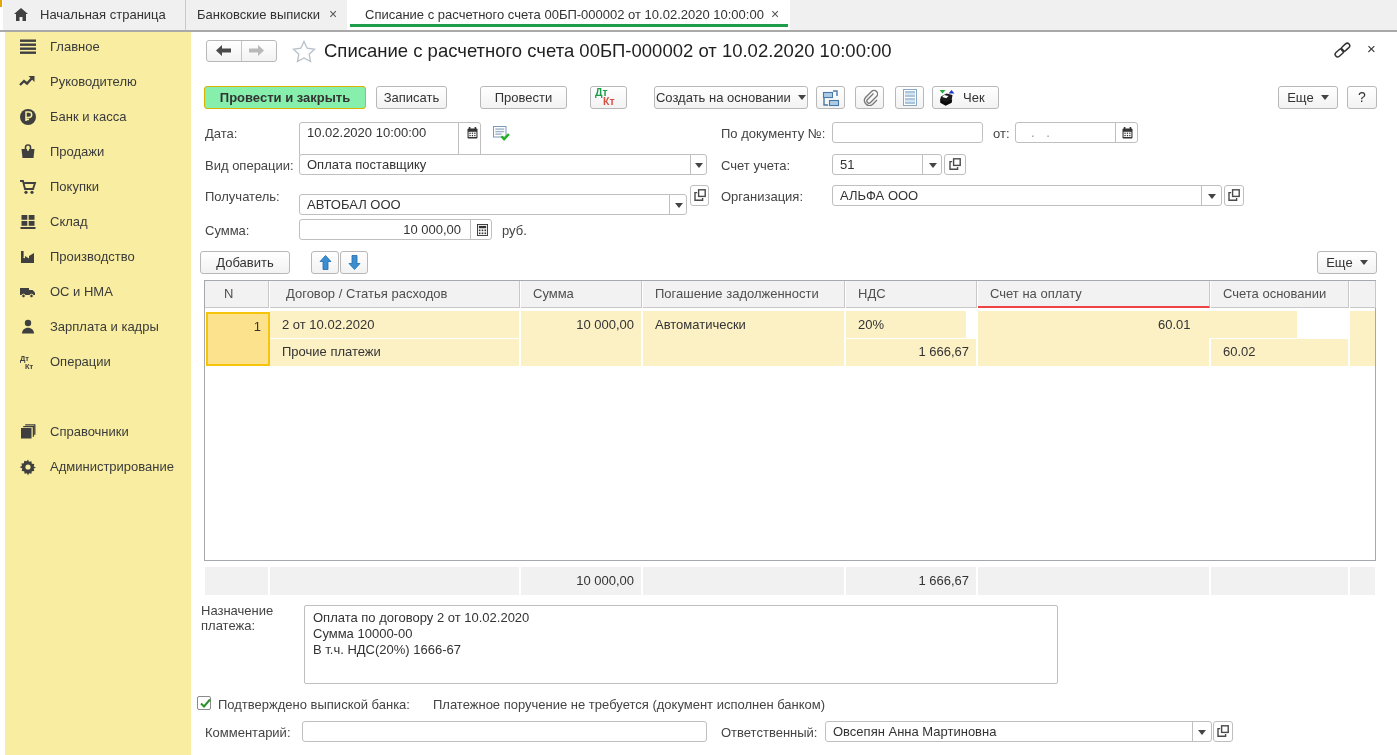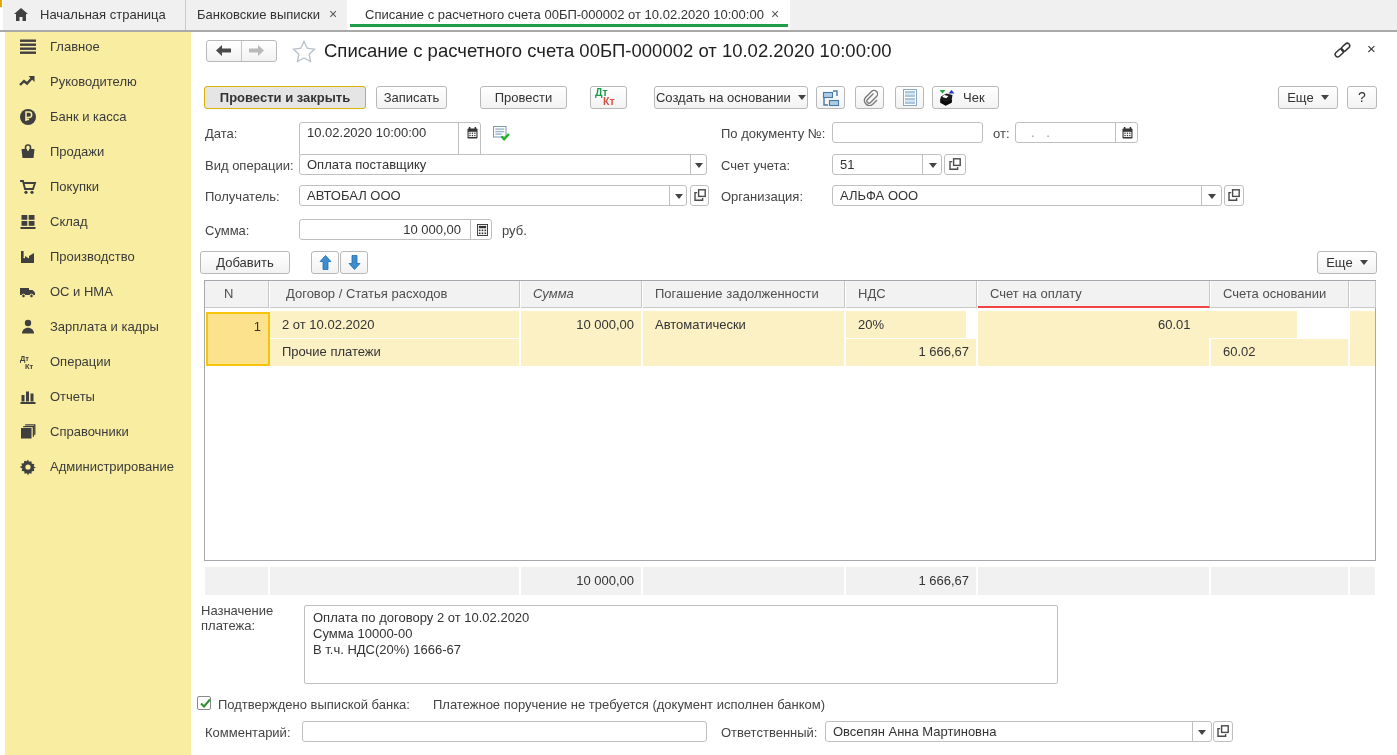--- a/index.html
+++ b/index.html
@@ -137,31 +137,20 @@
         </svg>
         <div class="sbtext">Зарплата и кадры</div>
       </div>
       <div class="sbitem" style="top: 312px;">
         <svg class="sbicon" viewBox="0 0 18 18">
           <text x="1" y="7.5" font-size="7.5" font-weight="bold" fill="#3f3f3f" font-family="Liberation Sans">Дт</text>
           <text x="6" y="15.5" font-size="7.5" font-weight="bold" fill="#3f3f3f" font-family="Liberation Sans">Кт</text>
         </svg>
         <div class="sbtext">Операции</div>
       </div>
-      <div class="sbitem" style="top: 347px;">
-        <svg class="sbicon" viewBox="0 0 18 18">
-          <g fill="#3f3f3f">
-            <rect x="2.5" y="7" width="3" height="6.5"></rect>
-            <rect x="7" y="3.5" width="3" height="10"></rect>
-            <rect x="11.5" y="5.5" width="3" height="8"></rect>
-            <rect x="1.5" y="14" width="15" height="2"></rect>
-          </g>
-        </svg>
-        <div class="sbtext">Отчеты</div>
-      </div>
       <div class="sbitem" style="top: 382px;">
         <svg class="sbicon" viewBox="0 0 18 18">
           <rect x="2" y="5" width="10.5" height="10.5" fill="#3f3f3f"></rect>
           <path d="M4.2 3.6h10.2v10.2" fill="none" stroke="#3f3f3f" stroke-width="1.3"></path>
           <path d="M6.2 1.8h9.6v10" fill="none" stroke="#3f3f3f" stroke-width="1.3"></path>
         </svg>
         <div class="sbtext">Справочники</div>
       </div>
       <div class="sbitem" style="top: 417px;">
         <svg class="sbicon" viewBox="0 0 18 18">
@@ -185,21 +174,21 @@
     </svg>
   <div style="position:absolute;left:324px;top:40px;font-size:18.5px;line-height:21px;color:#1f1f1f;white-space:nowrap;">Списание с расчетного счета 00БП-000002 от 10.02.2020 10:00:00</div>
   <svg class="abs" style="left:1334px;top:42px;" width="17" height="16" viewBox="0 0 17 16">
       <g fill="none" stroke="#333" stroke-width="1.5" transform="rotate(-42 8.5 8)">
         <rect x="-0.5" y="5.5" width="9.5" height="5" rx="2.5"></rect>
         <rect x="7.8" y="5.5" width="9.5" height="5" rx="2.5"></rect>
       </g>
     </svg>
   <div style="position:absolute;left:1367px;top:40px;font-size:15px;color:#333;">×</div>
 
-  <div class="btn" style="left:204px;top:86px;width:162px;height:23px;background:#e5e5e5;border-color:#d9b100;font-weight:bold;line-height:21px;">Провести и закрыть</div>
+  <div class="btn" style="left:204px;top:86px;width:162px;height:23px;background:#86efac;border-color:#d9b100;font-weight:bold;line-height:21px;">Провести и закрыть</div>
   <div class="btn" style="left:376px;top:86px;width:71px;height:23px;line-height:21px;">Записать</div>
   <div class="btn" style="left:480px;top:86px;width:87px;height:23px;line-height:21px;">Провести</div>
   <div class="btn" style="left:590px;top:86px;width:37px;height:23px;"></div>
   <div class="abs" style="left:595px;top:86px;font-size:10.5px;font-weight:bold;color:#1e9e4b;">Дт</div>
   <div class="abs" style="left:603px;top:95px;font-size:10.5px;font-weight:bold;color:#d94f43;">Кт</div>
   <div class="btn" style="left:654px;top:86px;width:154px;height:23px;line-height:21px;">Создать на основании&nbsp;&nbsp;<span style="display:inline-block;width:0;height:0;border-left:4px solid transparent;border-right:4px solid transparent;border-top:5px solid #444;vertical-align:2px;"></span></div>
   <div class="btn" style="left:816px;top:86px;width:29px;height:23px;"></div>
   <svg class="abs" style="left:822px;top:89px;" width="18" height="18" viewBox="0 0 18 18">
       <path d="M11 2h4v5M2 8v8h4" fill="none" stroke="#4779a9" stroke-width="1.4"></path>
       <g fill="#aecbe3" stroke="#4779a9" stroke-width="1.1">
@@ -261,21 +250,21 @@
       </g>
       <path d="M8.5 10.3l2.6 2.9 4.8-5.2" fill="none" stroke="#21b021" stroke-width="2.4"></path>
     </svg>
   <div class="label" style="left:205px;top:158px;">Вид операции:</div>
   <div class="inp" style="left:299px;top:154px;width:408px;height:21px;">
     <div class="txt">Оплата поставщику</div>
     <div class="ddsec" style="left:390px;width:17px;"></div>
     <div class="arrow-down" style="left:395px;top:8px;"></div>
   </div>
   <div class="label" style="left:205px;top:189px;">Получатель:</div>
-  <div class="inp" style="left:299px;top:185px;width:388px;height:21px;">
+  <div class="inp" style="left:299px;top:194px;width:388px;height:21px;">
     <div class="txt">АВТОБАЛ ООО</div>
     <div class="ddsec" style="left:369px;width:19px;"></div>
     <div class="arrow-down" style="left:375px;top:8px;"></div>
   </div>
   <div class="inp" style="left:690px;top:185px;width:19px;height:21px;">
       <svg class="abs" style="left:3px;top:3px;" width="12" height="12" viewBox="0 0 12 12">
         <rect x="4.6" y="0.8" width="6.6" height="6.6" fill="none" stroke="#4a4a4a" stroke-width="1.4"></rect>
         <path d="M3.2 3.6H1V11.2h7.6V9" fill="none" stroke="#4a4a4a" stroke-width="1.4"></path>
       </svg>
     </div>
@@ -388,21 +377,21 @@
   </div>
   <div class="inp" style="left:1213px;top:721px;width:20px;height:21px;">
       <svg class="abs" style="left:3px;top:3px;" width="12" height="12" viewBox="0 0 12 12">
         <rect x="4.6" y="0.8" width="6.6" height="6.6" fill="none" stroke="#4a4a4a" stroke-width="1.4"></rect>
         <path d="M3.2 3.6H1V11.2h7.6V9" fill="none" stroke="#4a4a4a" stroke-width="1.4"></path>
       </svg>
     </div>
 
 <div class="th" style="left:205px;top:281px;width:64px;height:27px;line-height:26px;padding-left:19px;border-right:1px solid #c8c8c8;border-bottom:1px solid #c8c8c8;">N</div>
     <div class="th" style="left:270px;top:281px;width:250px;height:27px;line-height:26px;padding-left:16px;border-right:1px solid #c8c8c8;border-bottom:1px solid #c8c8c8;">Договор / Статья расходов</div>
-    <div class="th" style="left:521px;top:281px;width:121px;height:27px;line-height:26px;padding-left:12px;border-right:1px solid #c8c8c8;border-bottom:1px solid #c8c8c8;font-style:italic;">Сумма</div>
+    <div class="th" style="left:521px;top:281px;width:121px;height:27px;line-height:26px;padding-left:12px;border-right:1px solid #c8c8c8;border-bottom:1px solid #c8c8c8;">Сумма</div>
     <div class="th" style="left:643px;top:281px;width:202px;height:27px;line-height:26px;padding-left:12px;border-right:1px solid #c8c8c8;border-bottom:1px solid #c8c8c8;">Погашение задолженности</div>
     <div class="th" style="left:846px;top:281px;width:131px;height:27px;line-height:26px;padding-left:12px;border-right:1px solid #c8c8c8;border-bottom:1px solid #c8c8c8;">НДС</div>
     <div class="th" style="left:978px;top:281px;width:232px;height:27px;line-height:26px;padding-left:12px;border-right:1px solid #c8c8c8;border-bottom:2px solid #ef4444;">Счет на оплату</div>
     <div class="th" style="left:1211px;top:281px;width:138px;height:27px;line-height:26px;padding-left:12px;border-right:1px solid #c8c8c8;border-bottom:1px solid #c8c8c8;">Счета основании</div>
     <div class="th" style="left:1350px;top:281px;width:26px;height:27px;line-height:26px;padding-left:12px;border-right:1px solid #c8c8c8;border-bottom:1px solid #c8c8c8;"></div>
     <div class="cellY" style="left:270px;top:311px;width:249px;height:27px;line-height:28px;text-align:left;padding-left:12px;">2 от 10.02.2020</div>
     <div class="cellY" style="left:270px;top:339px;width:249px;height:27px;line-height:25px;text-align:left;padding-left:12px;">Прочие платежи</div>
     <div class="cellY" style="left:521px;top:311px;width:120px;height:55px;line-height:28px;text-align:right;padding-right:7px;">10 000,00</div>
     <div class="cellY" style="left:643px;top:311px;width:201px;height:55px;line-height:28px;text-align:left;padding-left:12px;">Автоматически</div>
     <div class="cellY" style="left:846px;top:311px;width:120px;height:27px;line-height:28px;text-align:left;padding-left:12px;">20%</div>

